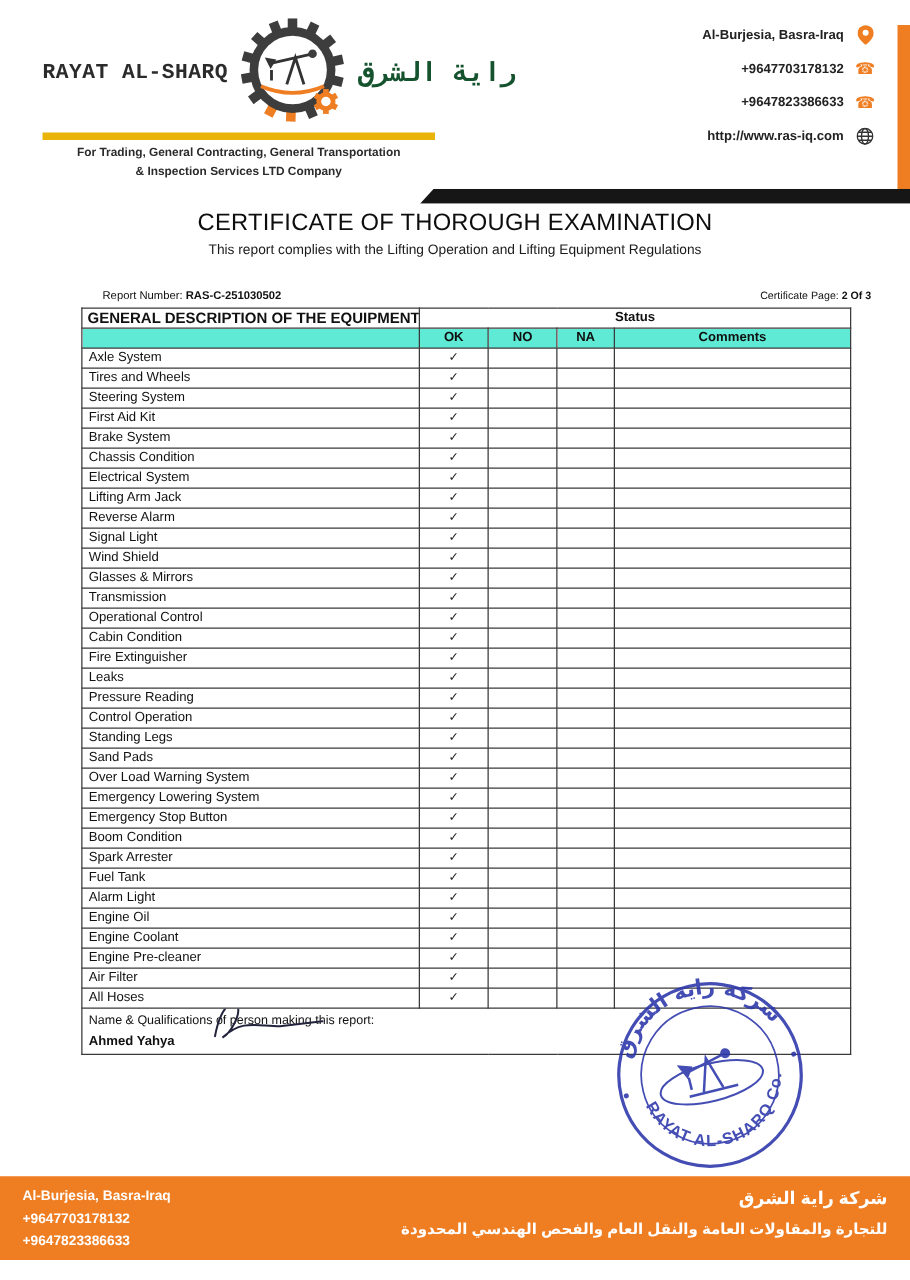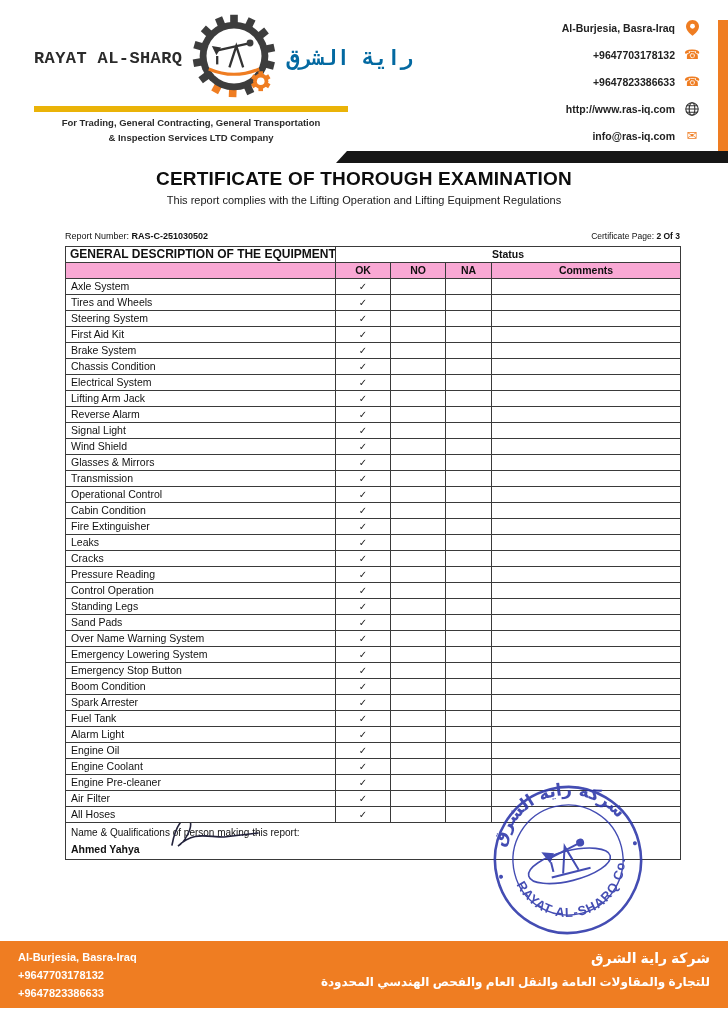--- a/index.html
+++ b/index.html
@@ -9,52 +9,52 @@
     font-family:"Liberation Sans","DejaVu Sans",sans-serif;
     color:#111; position:relative; overflow:hidden;
   }
   .page { position:relative; width:728px; height:1024px; background:#fff; }
 
   
   .header { position:absolute; top:8px; left:0; width:728px; height:144px; }
   .logo-block { position:absolute; left:34px; top:6px; width:314px; text-align:center; }
   .logo-row { display:flex; align-items:center; justify-content:flex-start; gap:10px;font-family:Liberation Mono, monospace; }
   .company-en { font-size:17px; font-weight:bold; color:#2b2b2b; letter-spacing:.4px; white-space:nowrap; }
-  .company-ar { font-size:21px; font-weight:bold; color:#0369a1; direction:rtl; white-space:nowrap; }
+  .company-ar { font-size:21px; font-weight:bold; color:#14532d; direction:rtl; white-space:nowrap; }
   .tagline { border-top:6px solid #eab308; margin-top:3px; padding-top:4px;
              font-size:9.5px; font-weight:bold; color:#2b2b2b; line-height:1.55; }
   .contacts { position:absolute; right:28px; top:6px; width:250px; }
   .contact-row { display:flex; justify-content:flex-end; align-items:center; gap:9px;
                  height:27px; font-size:10.5px; font-weight:bold; color:#222; }
   .cicon { width:16px; display:inline-flex; justify-content:center; align-items:center; }
   .cicon .glyph { font-size:13px; color:#ef7d22; line-height:1; }
   .right-strip { position:absolute; right:0; top:12px; width:10px; height:140px; background:#ef7d22; }
   .black-bar { position:absolute; left:336px; top:151px; width:392px; height:12px; background:#161616;
                clip-path:polygon(11px 0, 100% 0, 100% 100%, 0 100%); }
 
   
   .doc-title { position:absolute; top:168px; left:0; width:728px; text-align:center;
-               font-size:19px; font-weight:bold; color:#0d0d0d; letter-spacing:.2px; }
+               font-size:19px; font-weight:normal; color:#0d0d0d; letter-spacing:.2px; }
   .doc-subtitle { position:absolute; top:194px; left:0; width:728px; text-align:center;
                   font-size:11px; color:#1a1a1a; }
 
   
-  .report-info { position:absolute; top:231px; left:65px; width:615px;
+  .report-info { position:absolute; top:231px; left:82px; width:615px;
                  display:flex; justify-content:space-between; align-items:flex-end; font-size:9px; }
   .report-info .val { font-weight:bold; }
   .cert-page { font-size:8.5px; }
 
   
   .table-wrap { position:absolute; top:246px; left:65px; width:615px; }
   table { border-collapse:collapse; table-layout:fixed; width:615px; font-size:10.5px; }
   th, td { border:1px solid #3a3a3a; padding:1px 4px; height:15px; line-height:13px;
            overflow:hidden; white-space:nowrap; }
   th.hdr-desc { text-align:left; font-size:12px; }
   th.hdr-status { text-align:center; }
-  tr.orange-row th { background:#f9a8d4; color:#101010; text-align:center; font-size:10.5px; }
+  tr.orange-row th { background:#5eead4; color:#101010; text-align:center; font-size:10.5px; }
   td.desc { font-weight:normal; padding-left:5px; }
   td.desc.normal { font-weight:normal; }
   td.mark { text-align:center; font-size:10px; color:#222; }
   td.sig-cell { height:36px; white-space:normal; vertical-align:top; padding:3px 5px; position:relative; }
   .sig-label { font-size:10px; font-weight:normal; }
   .sig-name { font-size:10.5px; font-weight:bold; margin-top:4px; }
   .signature-svg { position:absolute; left:100px; top:-12px; pointer-events:none; }
 
   
   .stamp { position:absolute; left:488px; top:780px; width:160px; height:160px;
@@ -151,26 +151,20 @@
         <span class="cicon">
           <svg width="14" height="14" viewBox="0 0 14 14">
               <g stroke="#333" stroke-width="1.1" fill="none">
                 <circle cx="7" cy="7" r="6.2"></circle>
                 <ellipse cx="7" cy="7" rx="2.8" ry="6.2"></ellipse>
                 <path d="M0.8,7 H13.2 M1.6,3.8 H12.4 M1.6,10.2 H12.4"></path>
               </g>
             </svg>
         </span>
       </div>
-      <div class="contact-row">
-        <span>info@ras-iq.com</span>
-        <span class="cicon">
-            <span class="glyph">✉</span>
-          </span>
-      </div>
     </div>
 
     <div class="right-strip"></div>
   </div>
 
   <div class="black-bar"></div>
 
   <div class="doc-title">CERTIFICATE OF THOROUGH EXAMINATION</div>
   <div class="doc-subtitle">This report complies with the Lifting Operation and Lifting Equipment Regulations</div>
 
@@ -321,27 +315,20 @@
             <td class="mark"></td>
           </tr>
           <tr>
             <td class="desc">Leaks</td>
             <td class="mark">✓</td>
             <td class="mark"></td>
             <td class="mark"></td>
             <td class="mark"></td>
           </tr>
           <tr>
-            <td class="desc">Cracks</td>
-            <td class="mark">✓</td>
-            <td class="mark"></td>
-            <td class="mark"></td>
-            <td class="mark"></td>
-          </tr>
-          <tr>
             <td class="desc">Pressure Reading</td>
             <td class="mark">✓</td>
             <td class="mark"></td>
             <td class="mark"></td>
             <td class="mark"></td>
           </tr>
           <tr>
             <td class="desc normal">Control Operation</td>
             <td class="mark">✓</td>
             <td class="mark"></td>
@@ -356,21 +343,21 @@
             <td class="mark"></td>
           </tr>
           <tr>
             <td class="desc">Sand Pads</td>
             <td class="mark">✓</td>
             <td class="mark"></td>
             <td class="mark"></td>
             <td class="mark"></td>
           </tr>
           <tr>
-            <td class="desc">Over Name Warning System</td>
+            <td class="desc">Over Load Warning System</td>
             <td class="mark">✓</td>
             <td class="mark"></td>
             <td class="mark"></td>
             <td class="mark"></td>
           </tr>
           <tr>
             <td class="desc">Emergency Lowering System</td>
             <td class="mark">✓</td>
             <td class="mark"></td>
             <td class="mark"></td>

